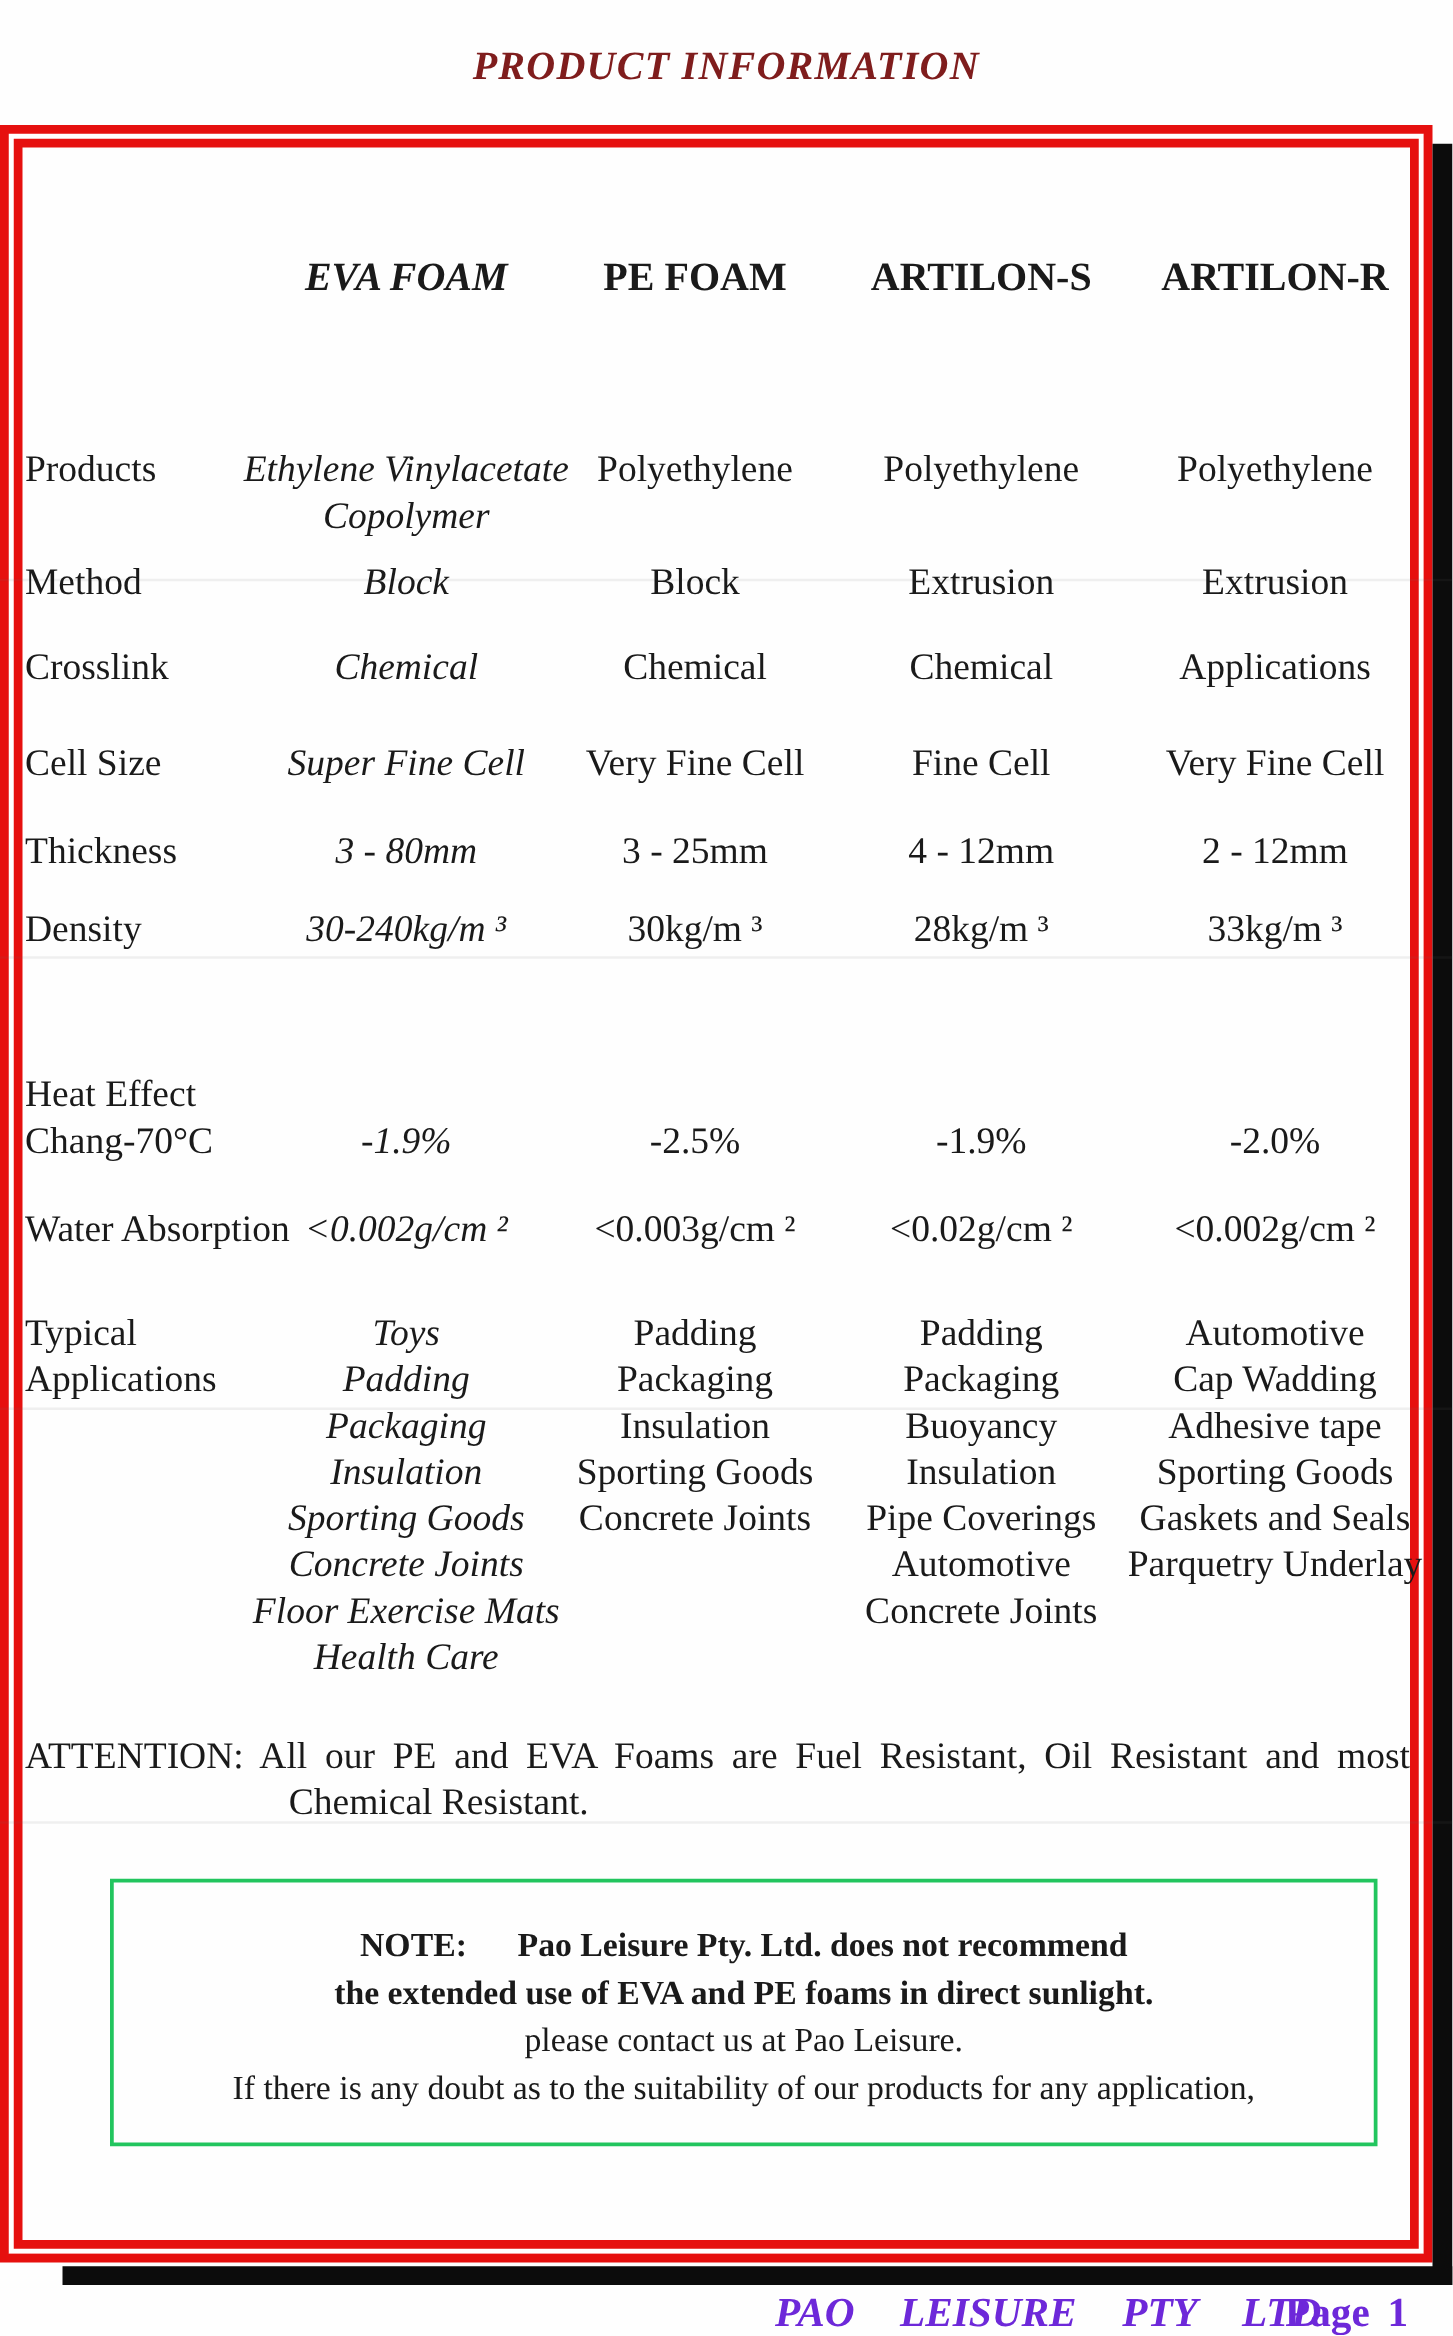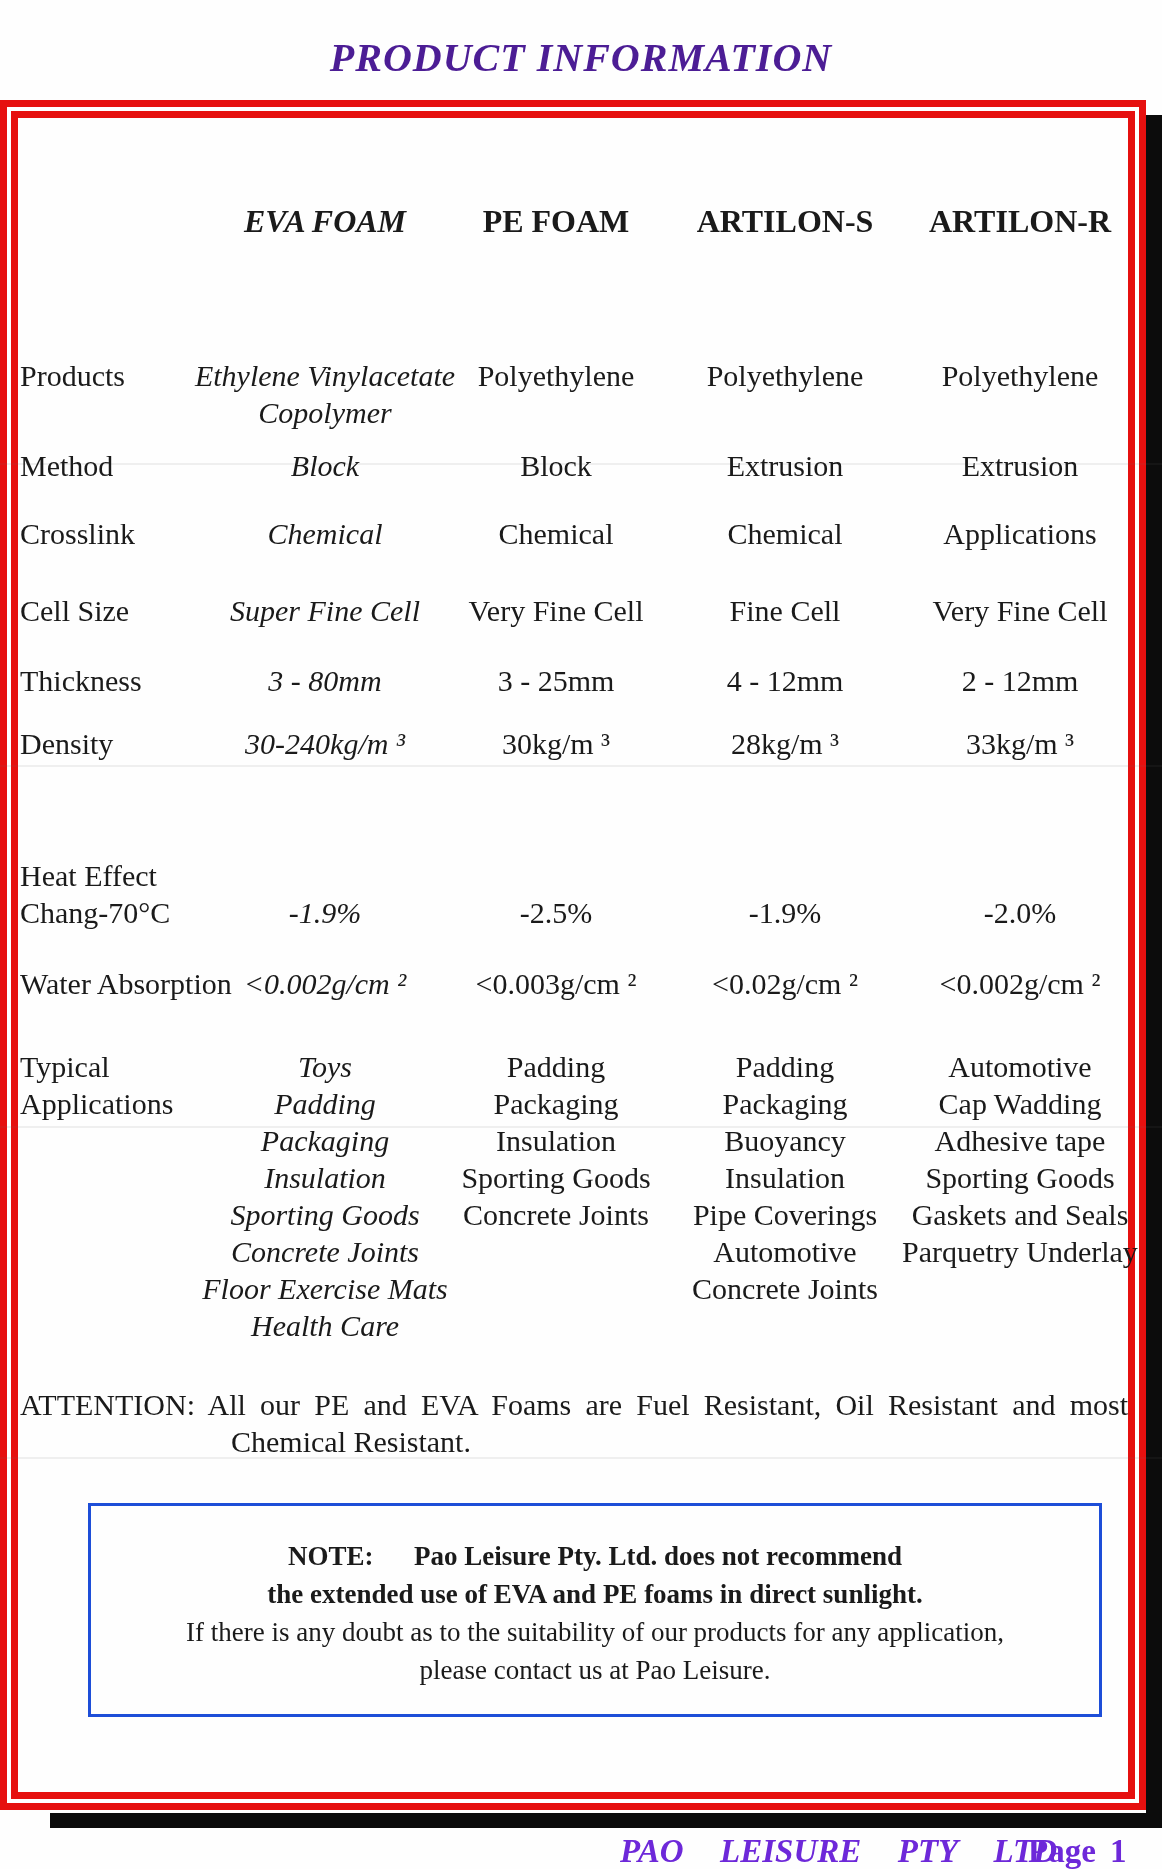--- a/index.html
+++ b/index.html
@@ -6,21 +6,21 @@
   body{
     width:1162px;height:1869px;position:relative;overflow:hidden;
     background:#fefefe;
     font-family:"Liberation Serif","DejaVu Serif",serif;
     color:#1a1a1a;
   }
 
   
   .title{
     position:absolute;top:34px;left:0;width:1162px;text-align:center;
-    font-size:40px;font-weight:bold;font-style:italic;color:#4c1d95;
+    font-size:32px;font-weight:bold;font-style:italic;color:#7f1d1d;
     letter-spacing:1px;
   }
 
   
   .border-box{
     position:absolute;left:0;top:100px;width:1146px;height:1710px;
     box-sizing:border-box;border:7px solid #e6100f;
     box-shadow: inset 0 0 0 4px #ffffff, inset 0 0 0 11px #e6100f;
     background:transparent;
   }
@@ -41,21 +41,21 @@
   .vo{top:37px;}
 
   
   .attention{position:absolute;font-size:30px;color:#1a1a1a;}
   .attention.l1{top:1388px;left:20px;width:1108px;text-align:justify;text-align-last:justify;}
   .attention.l2{top:1425px;left:231px;}
 
   
   .note-box{
     position:absolute;left:88px;top:1503px;width:1014px;height:214px;
-    box-sizing:border-box;border:3px solid #1d4ed8;
+    box-sizing:border-box;border:3px solid #22c55e;
     padding-top:31px;text-align:center;
   }
   .note-line{font-size:27px;line-height:38px;white-space:pre;}
   .note-bold{font-weight:bold;}
 
   
   .footer-company{
     position:absolute;top:1833px;left:620px;
     font-size:33px;font-weight:bold;font-style:italic;color:#6d28d9;
     word-spacing:10px;white-space:pre;
@@ -158,20 +158,20 @@
     <span class="c c3">Padding<br>Packaging<br>Buoyancy<br>Insulation<br>Pipe Coverings<br>Automotive<br>Concrete Joints</span>
     <span class="c c4">Automotive<br>Cap Wadding<br>Adhesive tape<br>Sporting Goods<br>Gaskets and Seals<br>Parquetry Underlay</span>
   </div>
 
   <div class="attention l1">ATTENTION: All our PE and EVA Foams are Fuel Resistant, Oil Resistant and most</div>
   <div class="attention l2">Chemical Resistant.</div>
 
   <div class="note-box">
     <div class="note-line note-bold">NOTE:      Pao Leisure Pty. Ltd. does not recommend</div>
     <div class="note-line note-bold">the extended use of EVA and PE foams in direct sunlight.</div>
+    <div class="note-line">please contact us at Pao Leisure.</div>
     <div class="note-line">If there is any doubt as to the suitability of our products for any application,</div>
-    <div class="note-line">please contact us at Pao Leisure.</div>
   </div>
 
   <div class="footer-company">PAO  LEISURE  PTY  LTD</div>
   <div class="footer-page">Page 1</div>
 
 </div>
 
 </body></html>

